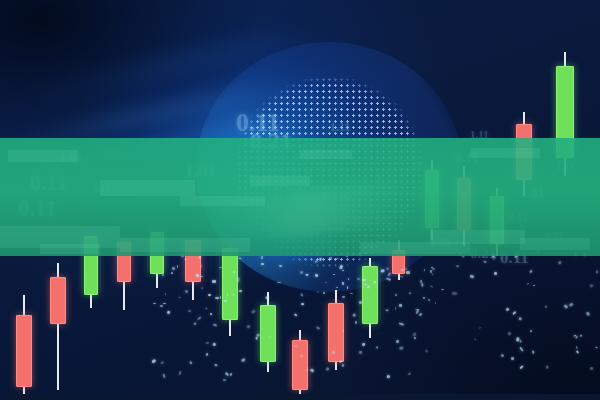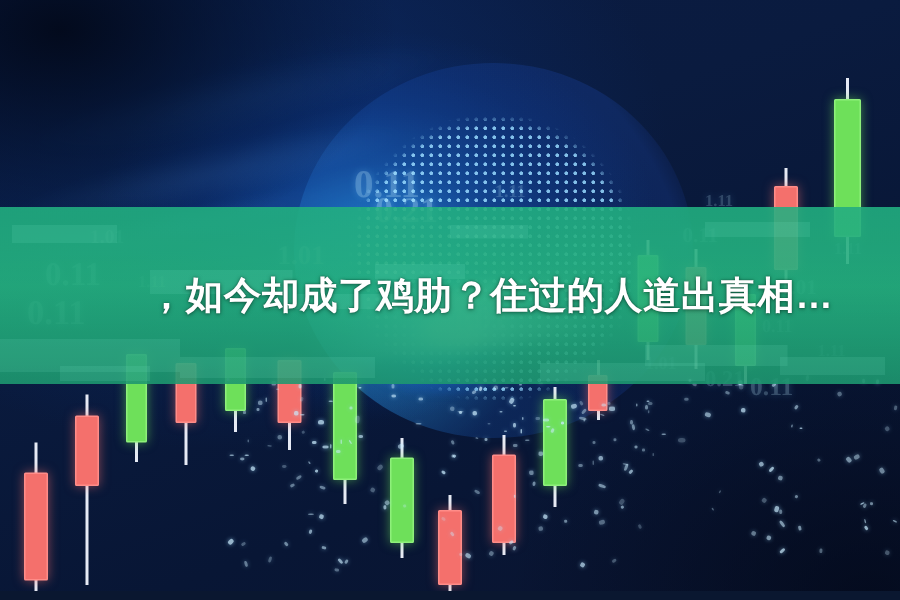--- a/index.html
+++ b/index.html
@@ -398,17 +398,16 @@
       <div class="band-ghost" style="left: 300px; top: 150px; width: 52px; height: 9px;"></div>
       <div class="band-ghost" style="left: 360px; top: 242px; width: 110px; height: 12px;"></div>
       <div class="band-ghost" style="left: 430px; top: 230px; width: 95px; height: 14px;"></div>
       <div class="band-ghost" style="left: 470px; top: 148px; width: 70px; height: 10px;"></div>
       <div class="band-ghost" style="left: 520px; top: 238px; width: 70px; height: 12px;"></div>
       <div class="band-ghost" style="left: 180px; top: 196px; width: 85px; height: 10px;"></div>
       <div class="band-ghost" style="left: 40px; top: 244px; width: 60px; height: 10px;"></div>
     </div>
 
   <div class="headline">
-    <div class="line line2">，如今却成了鸡肋？住过的人道出真相…</div>
   </div>
 
   <div class="frame-bottom"></div>
 </div>
 
 </body></html>

